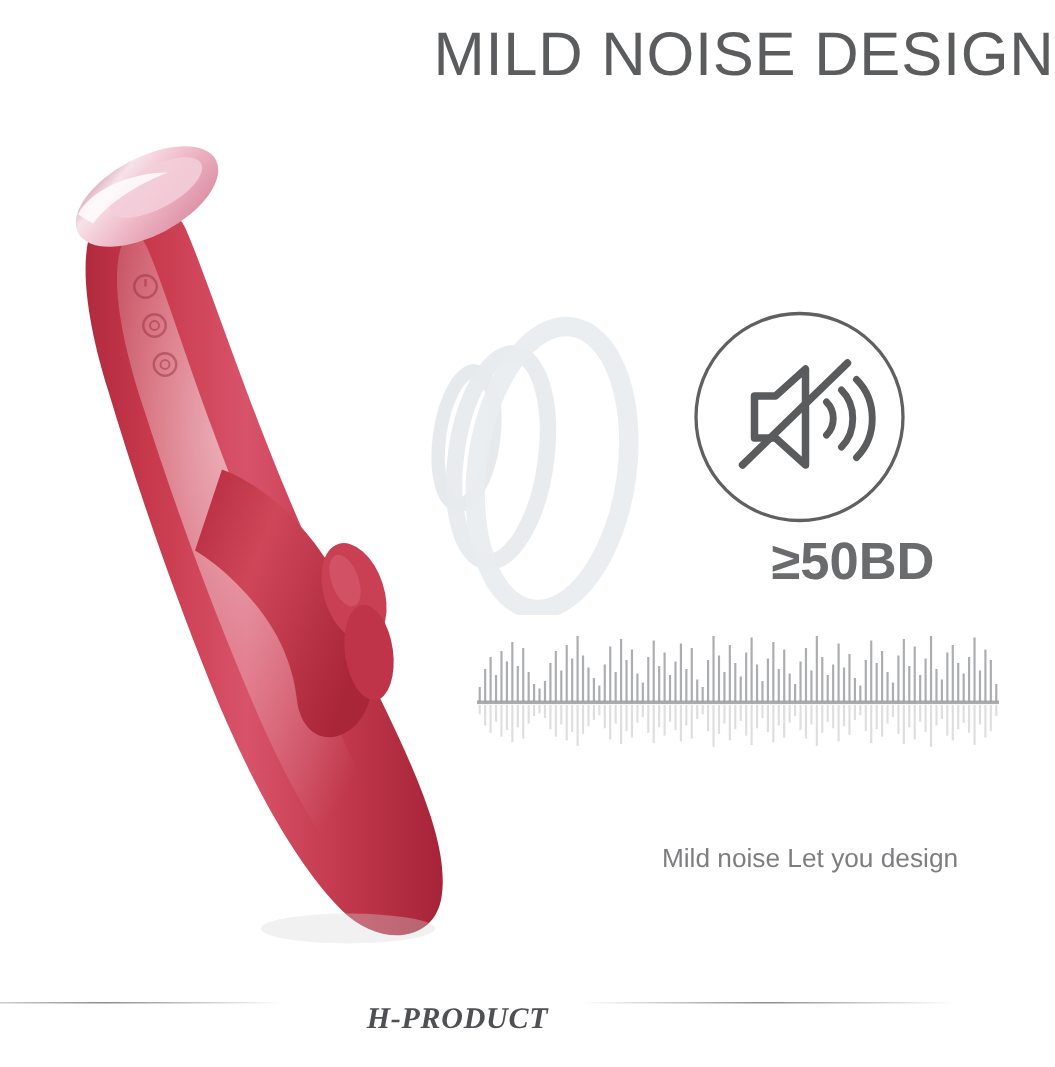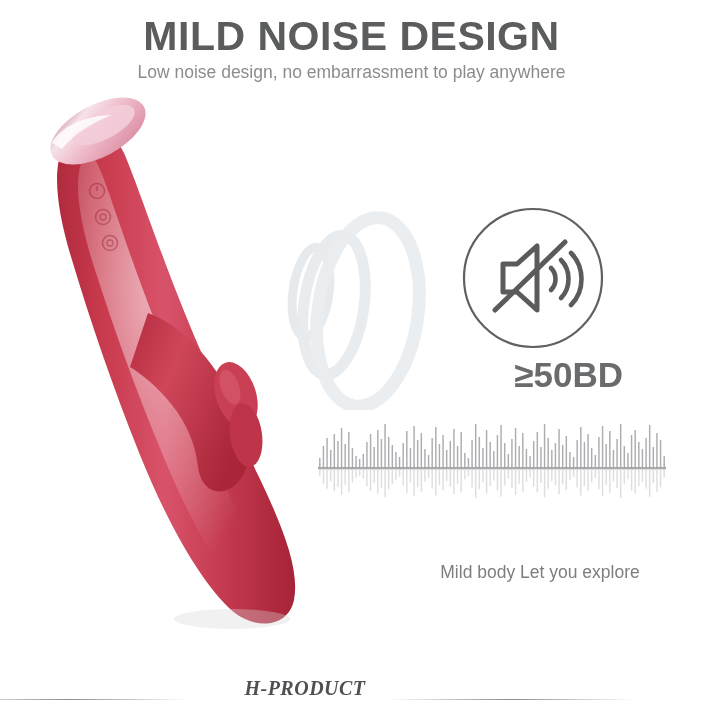--- a/index.html
+++ b/index.html
@@ -15,25 +15,25 @@
     background: #ffffff;
     overflow: hidden;
     font-family: "Liberation Sans", sans-serif;
   }
 
   
   .title {
     position: absolute;
     left: 0; right: 0;
     top: 14px;
-    text-align: center;
+    text-align: right;
     font-size: 41px;
     line-height: 44px;
     letter-spacing: 0.5px;
-    font-weight: 700;
+    font-weight: 400;
     color: #5b5c5e;
     white-space: nowrap;
   }
   .subtitle {
     position: absolute;
     left: 0; right: 0;
     top: 61px;
     text-align: center;
     font-size: 17.5px;
     line-height: 22px;
@@ -109,21 +109,21 @@
   .caption div { white-space: nowrap; }
 
   
   .footer {
     position: absolute;
     left: 0;
     top: 668px;
     width: 585px;
     height: 32px;
     display: flex;
-    align-items: flex-end;
+    align-items: flex-start;
     justify-content: center;
   }
   .footer .rule {
     height: 1px;
     background: linear-gradient(to right, rgba(130,130,135,0), rgba(120,120,126,0.85), rgba(130,130,135,0));
     flex: 0 0 auto;
     width: 238px;
   }
   .footer .rule.right { width: 247px; }
   .footer .brand {
@@ -136,21 +136,20 @@
     padding: 0 22px 0 56px;
     white-space: nowrap;
   }
 </style>
 </head>
 <body>
 
 <div id="page">
 
   <div class="title">MILD NOISE DESIGN</div>
-  <div class="subtitle">Low noise design, no embarrassment to play anywhere</div>
 
   <div class="product">
     <svg class="prod-svg" viewBox="0 0 330 540" xmlns="http://www.w3.org/2000/svg" aria-hidden="true">
       <defs>
         <linearGradient id="bodyGrad" x1="0" y1="0" x2="1" y2="0">
           <stop offset="0%" stop-color="#b02a3e"></stop>
           <stop offset="18%" stop-color="#c8394c"></stop>
           <stop offset="45%" stop-color="#d8536a"></stop>
           <stop offset="70%" stop-color="#c43a4e"></stop>
           <stop offset="100%" stop-color="#a62338"></stop>
@@ -454,21 +453,21 @@
         <rect x="338.21" y="46.00" width="1.45" height="21.70" fill="#a7a9ac" opacity="0.38"></rect>
         <rect x="341.84" y="16.00" width="1.45" height="28.00" fill="#a7a9ac" opacity="0.95"></rect>
         <rect x="341.84" y="46.00" width="1.45" height="17.36" fill="#a7a9ac" opacity="0.38"></rect>
         <rect x="345.46" y="32.00" width="1.45" height="12.00" fill="#a7a9ac" opacity="0.95"></rect>
         <rect x="345.46" y="46.00" width="1.45" height="7.44" fill="#a7a9ac" opacity="0.38"></rect>
         <rect x="0" y="43.00" width="348" height="2.4" fill="#9a9c9f" opacity="0.85"></rect>
       </svg>
   </div>
 
   <div class="caption">
-    <div>Mild body Let you explore</div>
+    <div>Mild noise Let you design</div>
   </div>
 
   <div class="footer">
     <div class="rule left"></div>
     <div class="brand">H-PRODUCT</div>
     <div class="rule right"></div>
   </div>
 
 </div>
 

